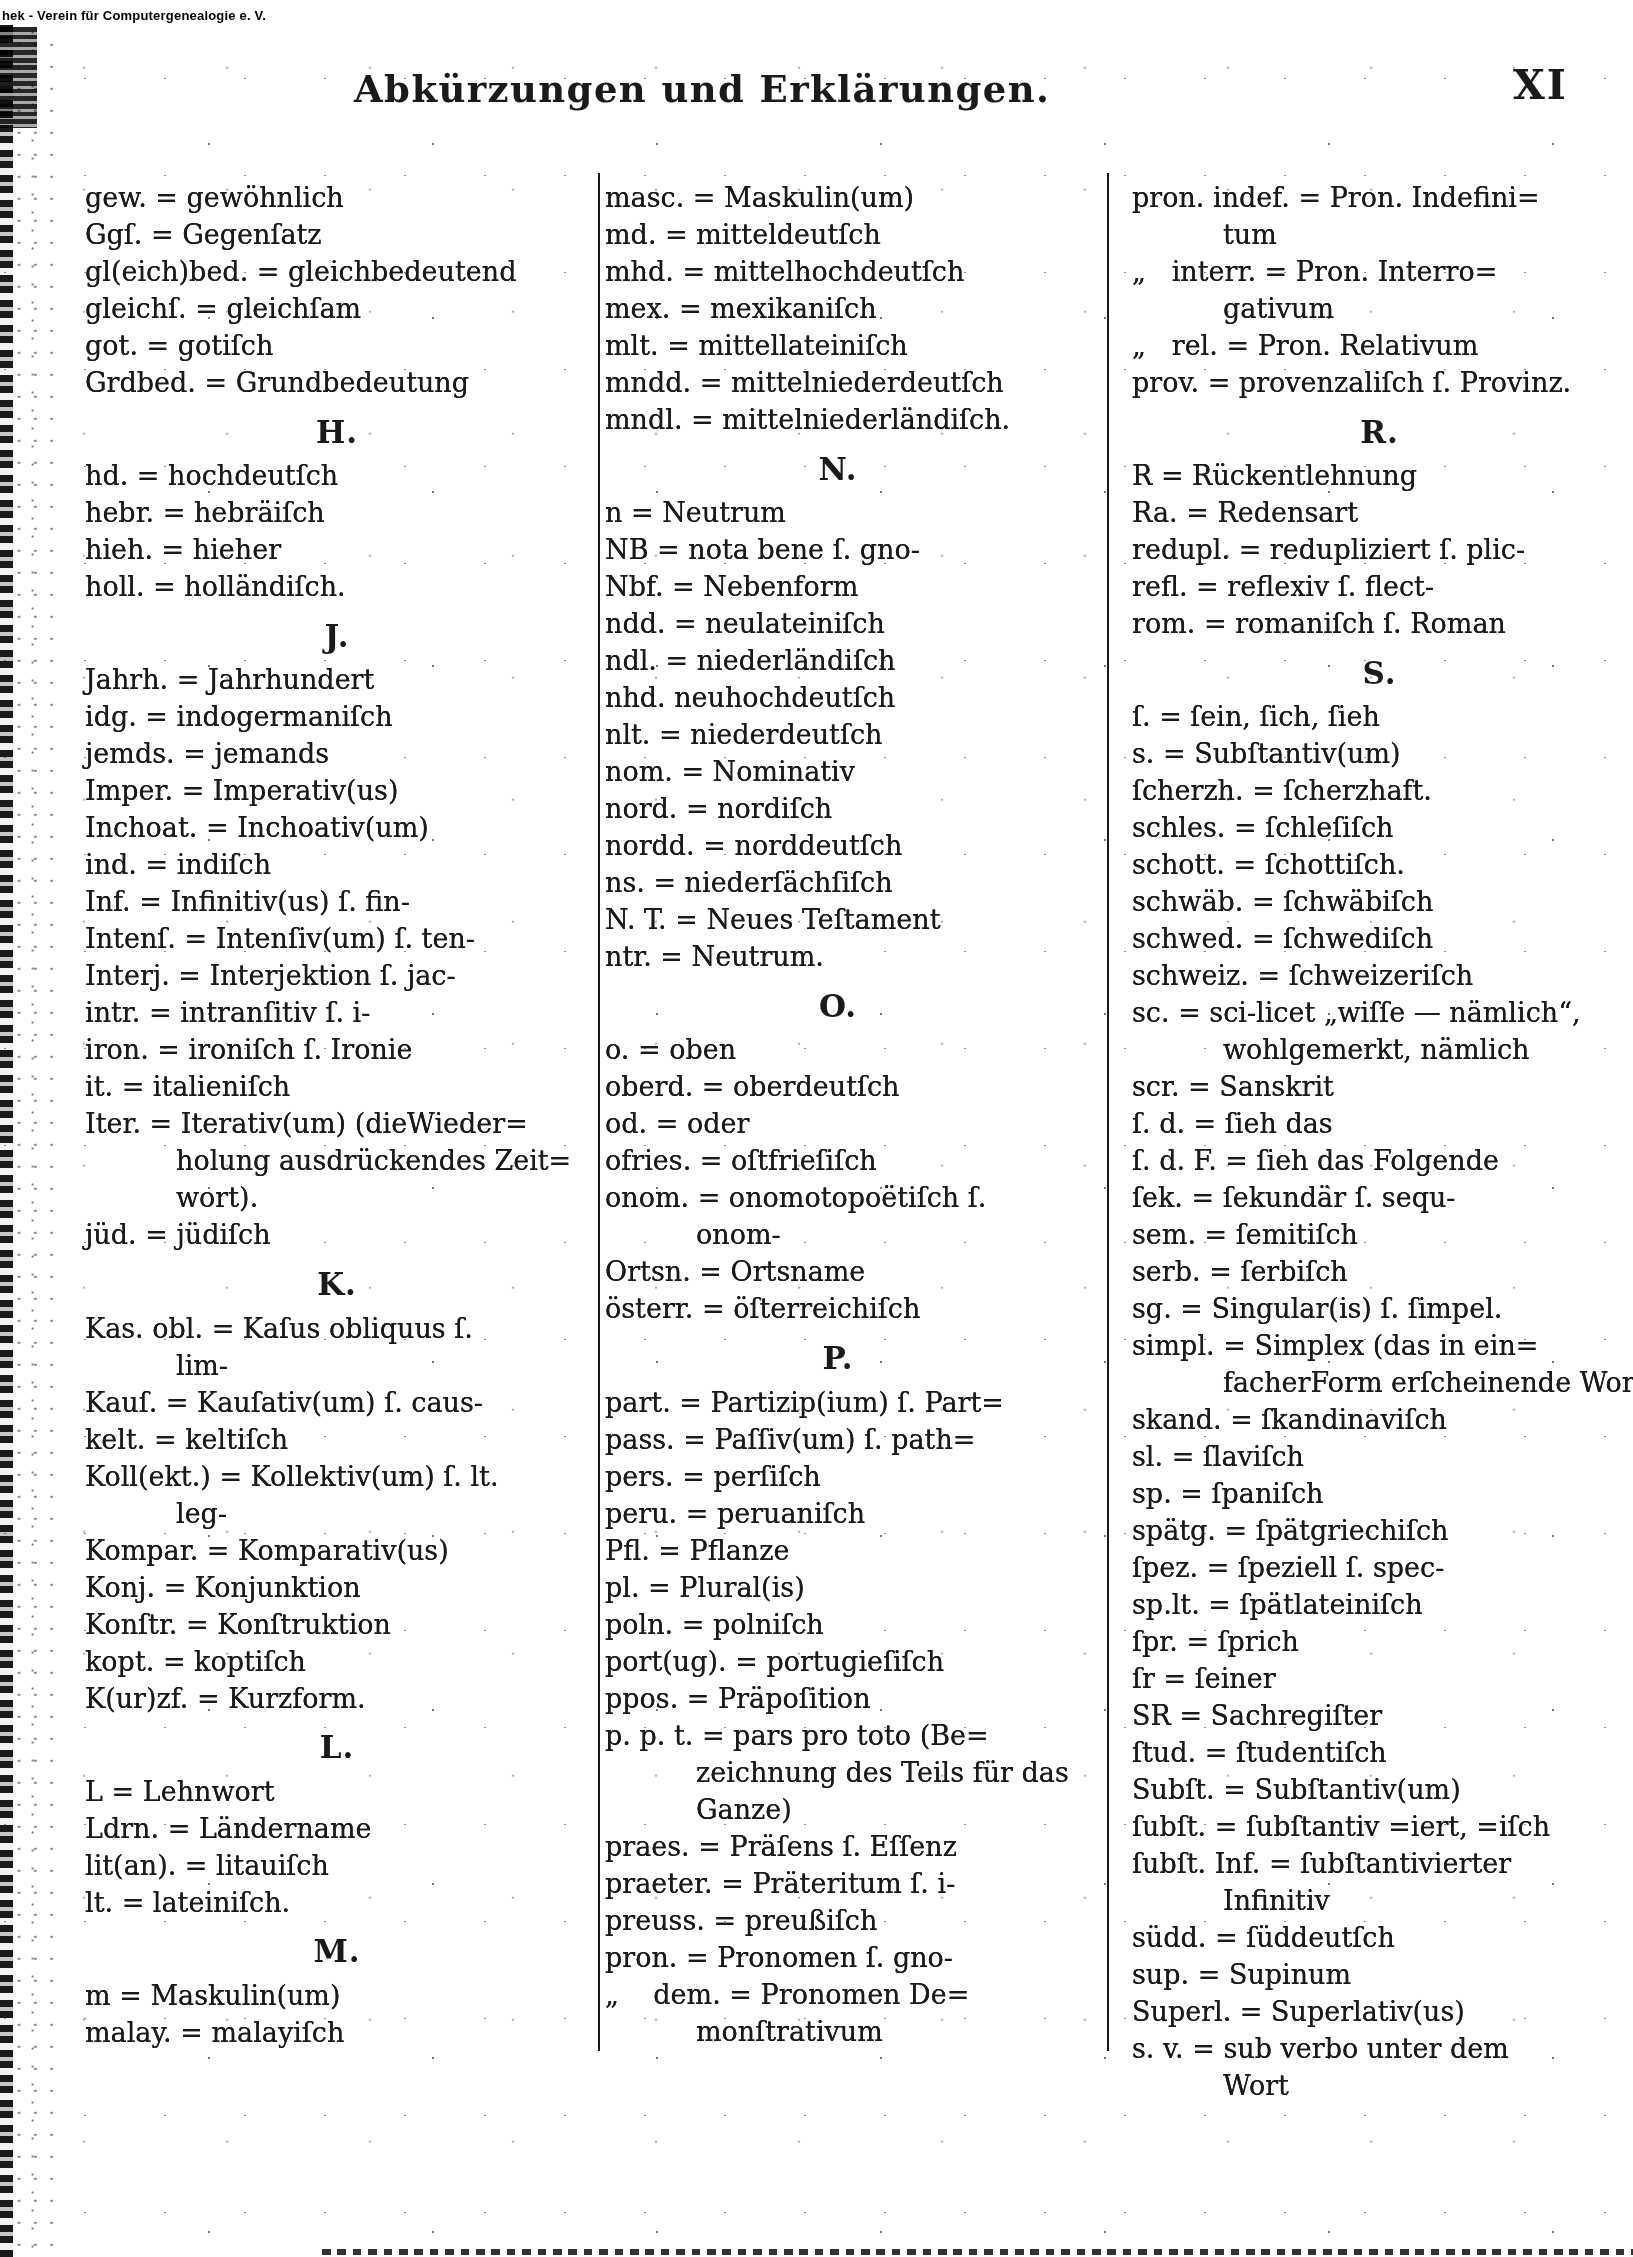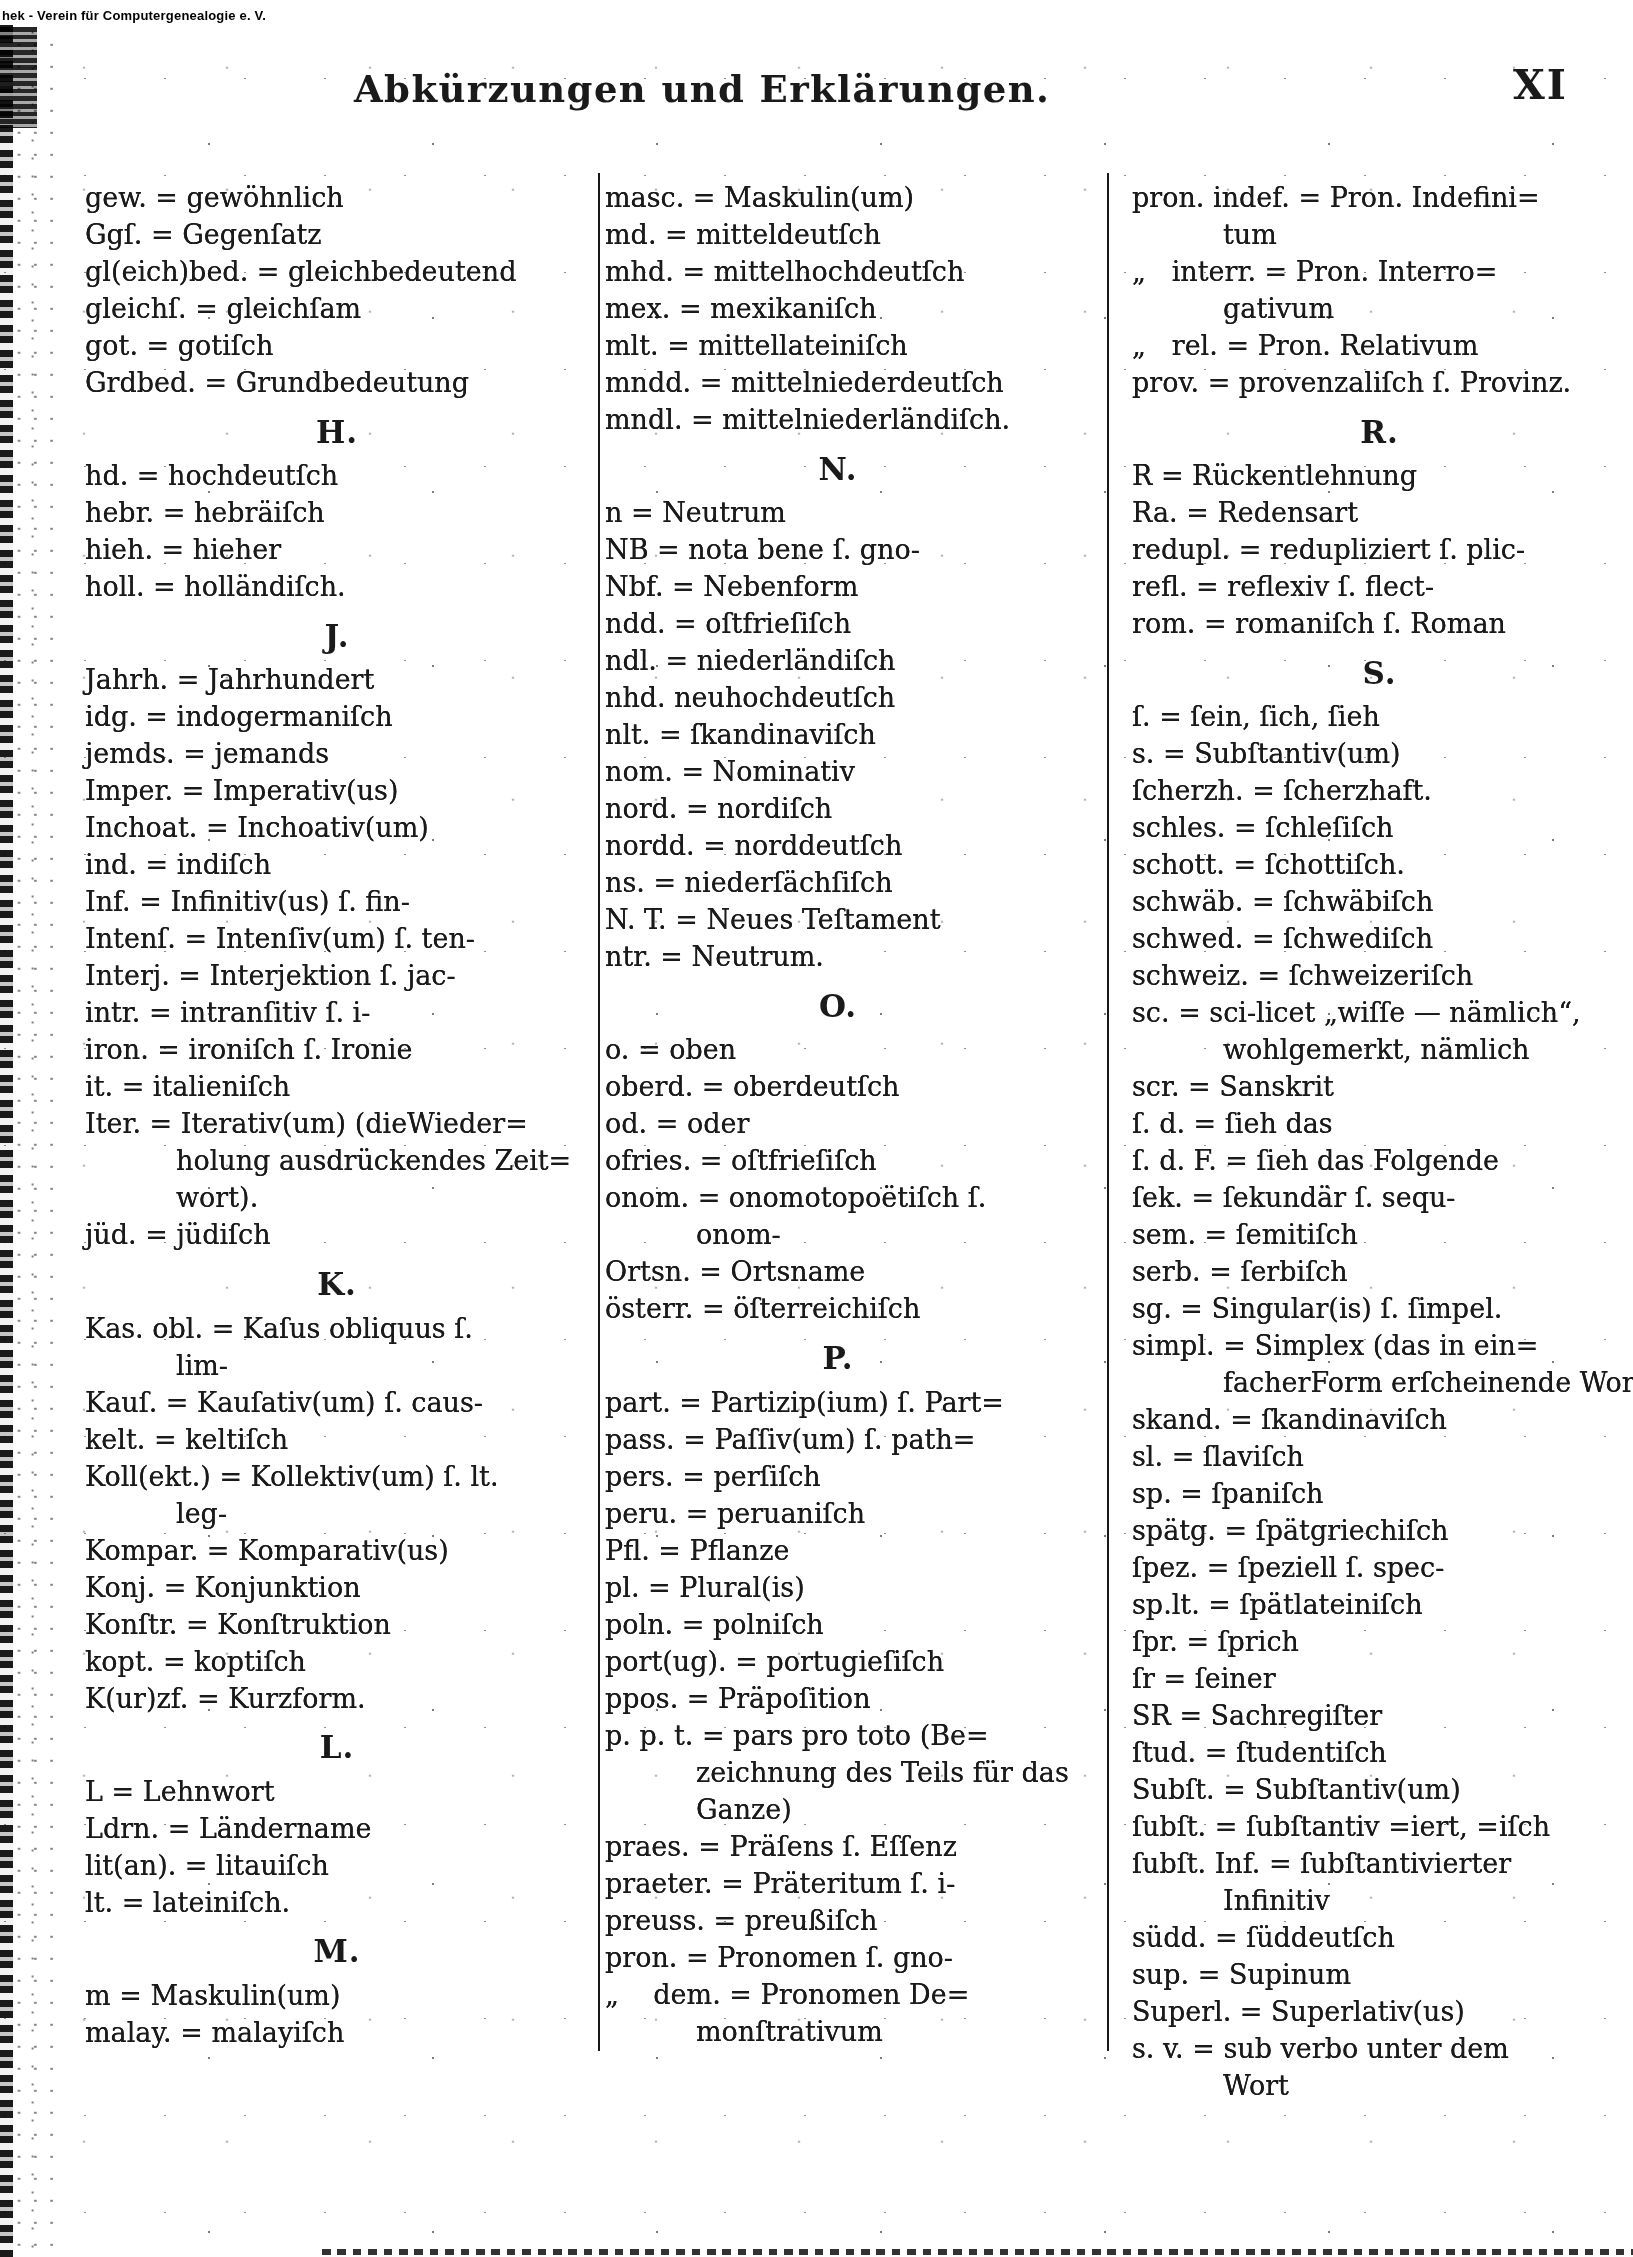--- a/index.html
+++ b/index.html
@@ -244,30 +244,30 @@
     <div class="entry">
       <div class="line">n = Neutrum</div>
     </div>
     <div class="entry">
       <div class="line">NB = nota bene ſ. gno-</div>
     </div>
     <div class="entry">
       <div class="line">Nbf. = Nebenform</div>
     </div>
     <div class="entry">
-      <div class="line">ndd. = oſtfrieſiſch</div>
+      <div class="line">ndd. = neulateiniſch</div>
     </div>
     <div class="entry">
       <div class="line">ndl. = niederländiſch</div>
     </div>
     <div class="entry">
       <div class="line">nhd. neuhochdeutſch</div>
     </div>
     <div class="entry">
-      <div class="line">nlt. = ſkandinaviſch</div>
+      <div class="line">nlt. = niederdeutſch</div>
     </div>
     <div class="entry">
       <div class="line">nom. = Nominativ</div>
     </div>
     <div class="entry">
       <div class="line">nord. = nordiſch</div>
     </div>
     <div class="entry">
       <div class="line">nordd. = norddeutſch</div>
     </div>

